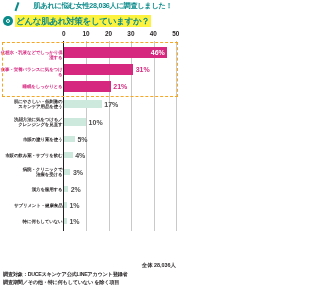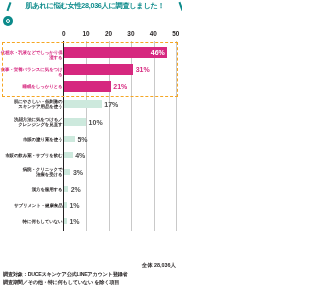--- a/index.html
+++ b/index.html
@@ -6,21 +6,21 @@
   body{
     width:182px;height:300px;
     background:#ffffff;
     font-family:"Liberation Sans","DejaVu Sans",sans-serif;
     overflow:hidden;
     position:relative;
   }
 
   
   .header{
-    position:absolute;left:4px;top:0;width:182px;height:13px;
+    position:absolute;left:12px;top:0;width:182px;height:13px;
   }
   .header-line{
     position:absolute;left:0;top:1px;width:182px;
     text-align:center;
     font-size:7.2px;font-weight:bold;letter-spacing:-0.3px;
     color:#0b8a8a;
     white-space:nowrap;
   }
   .slash{
     position:absolute;top:2px;
@@ -134,20 +134,21 @@
 <body>
 
 <div class="header">
   <span class="slash l"></span>
   <span class="slash r"></span>
   <div class="header-line">肌あれに悩む女性28,036人に調査しました！</div>
 </div>
 
 <div class="qrow">
   <span class="q-badge"></span>
+  <span class="q-text">どんな肌あれ対策をしていますか？</span>
 </div>
 
 <div class="chart">
   <div class="plot" id="plot" style="height: 190px;">
       <div class="gridline" style="left: 22.4px;"></div>
       <div class="gridline" style="left: 44.8px;"></div>
       <div class="gridline" style="left: 67.2px;"></div>
       <div class="gridline" style="left: 89.6px;"></div>
       <div class="gridline" style="left: 112px;"></div>
     </div>

